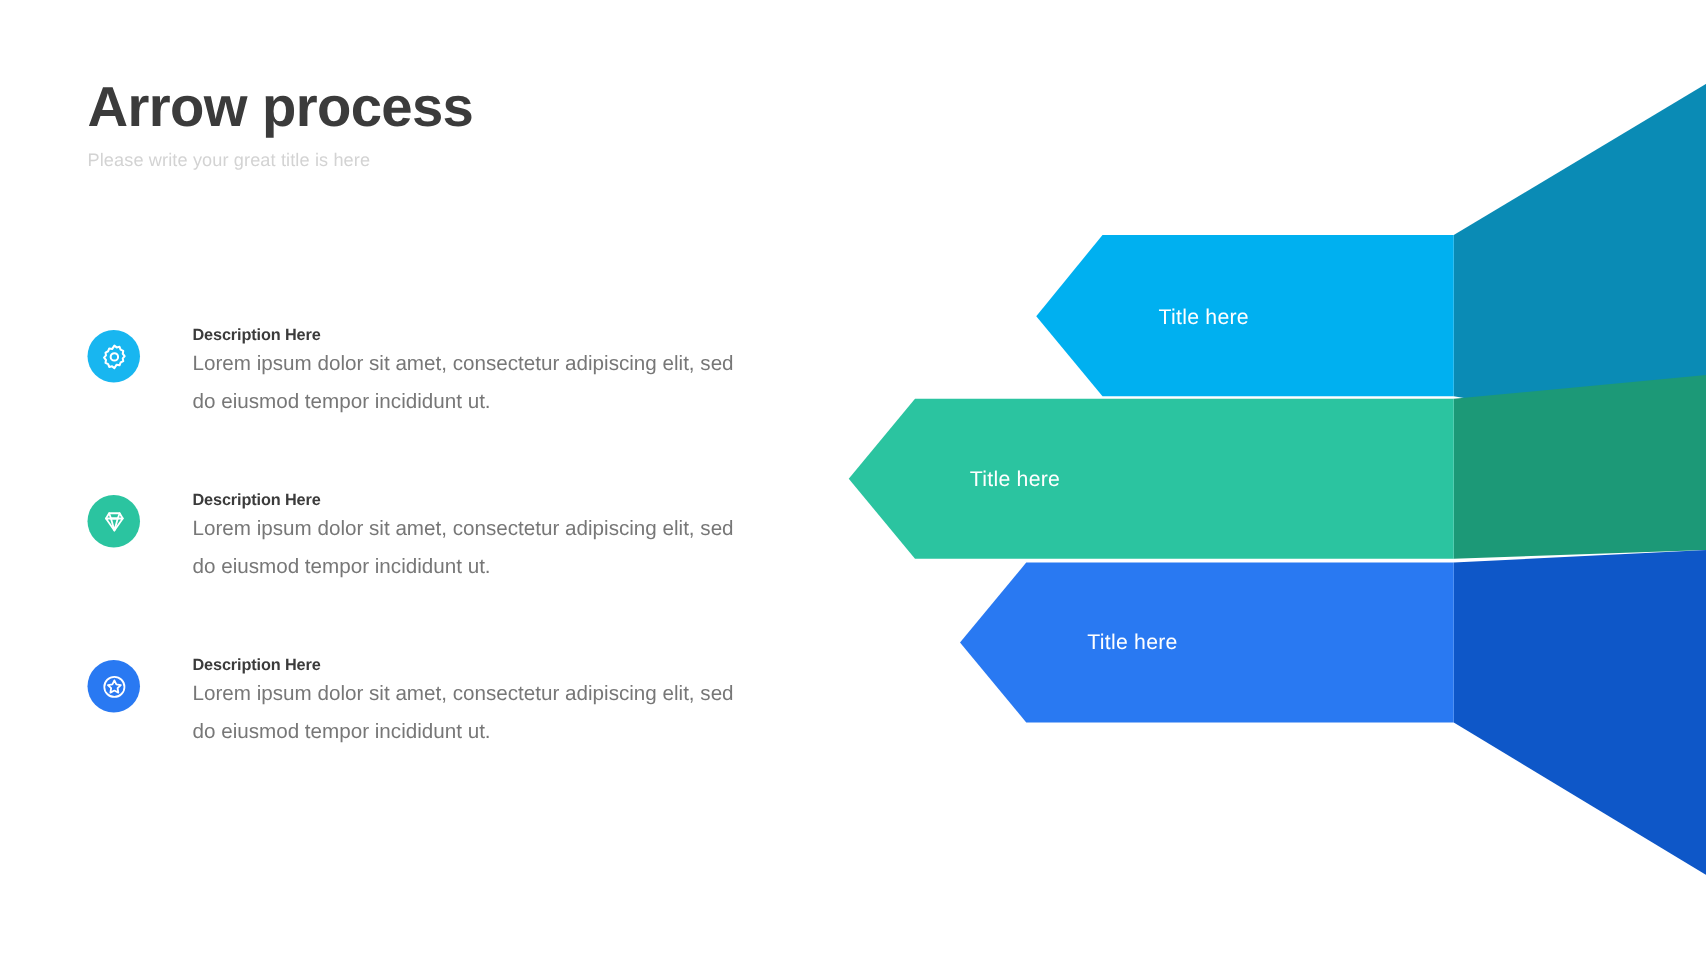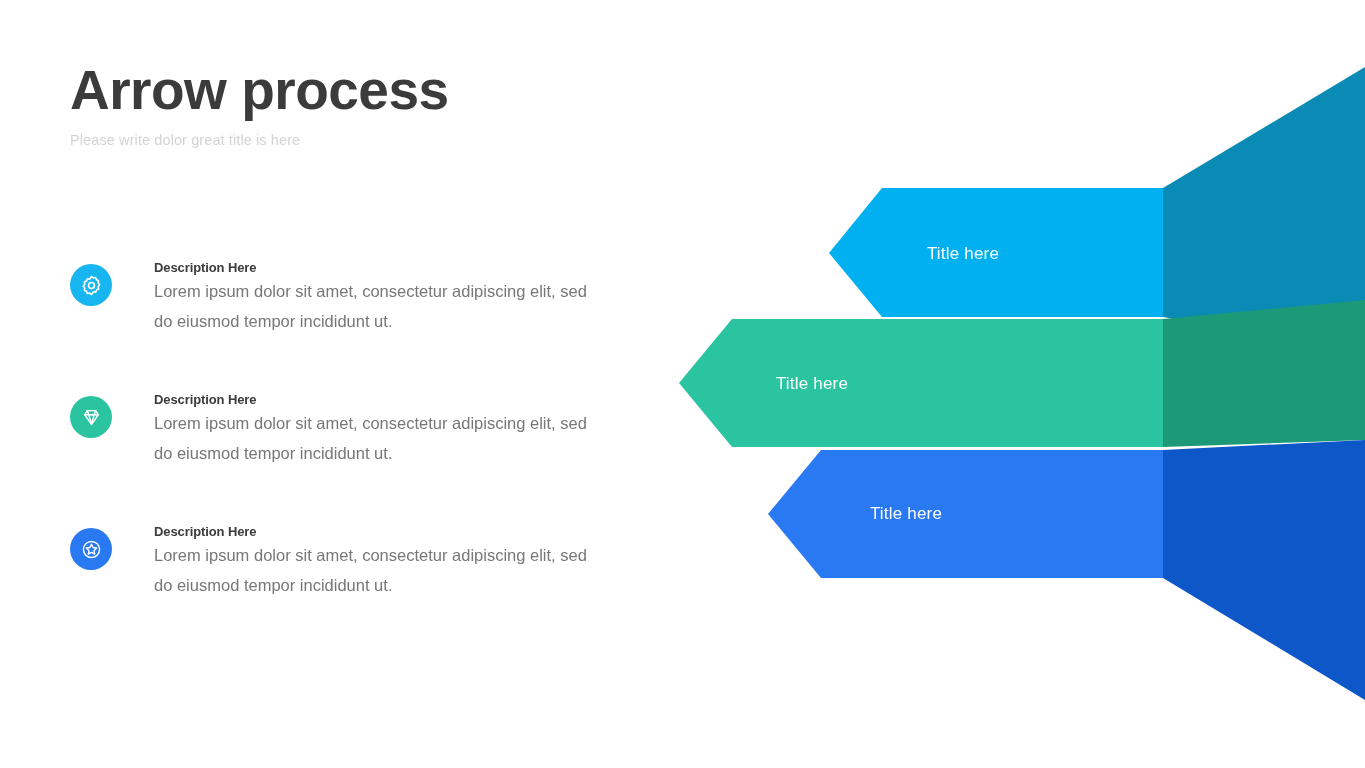--- a/index.html
+++ b/index.html
@@ -13,21 +13,21 @@
   #slide {
     position: relative;
     width: 1365px;
     height: 768px;
     background: #ffffff;
   }
 
   
   #header { position: absolute; left: 70px; top: 62px; }
   #slide-title {
-    font-size: 55px;
+    font-size: 45px;
     font-weight: bold;
     color: #3b3b3b;
     letter-spacing: -0.5px;
     line-height: 1.05;
     white-space: nowrap;
   }
   #slide-subtitle {
     margin-top: 12px;
     font-size: 14.5px;
     color: #d3d3d3;
@@ -95,21 +95,21 @@
     letter-spacing: 0.2px;
   }
 </style>
 </head>
 <body>
 
 <div id="slide">
 
   <div id="header">
     <div id="slide-title">Arrow process</div>
-    <div id="slide-subtitle">Please write dolor great title is here</div>
+    <div id="slide-subtitle">Please write your great title is here</div>
   </div>
 
   <div id="arrow-diagram">
     <svg width="1365" height="768" viewBox="0 0 1365 768" xmlns="http://www.w3.org/2000/svg">
 
       <polygon points="1163,188 1365,67 1365,352 1163,317" fill="#0a8bb5"></polygon>
       <polygon points="1163,319 1365,300 1365,440 1163,447" fill="#1c9977"></polygon>
       <polygon points="1163,450 1365,440 1365,700 1163,578" fill="#0e57c8"></polygon>
 
       <polygon points="882,188 1163,188 1163,317 882,317 829,253" fill="#00b0f0"></polygon>

